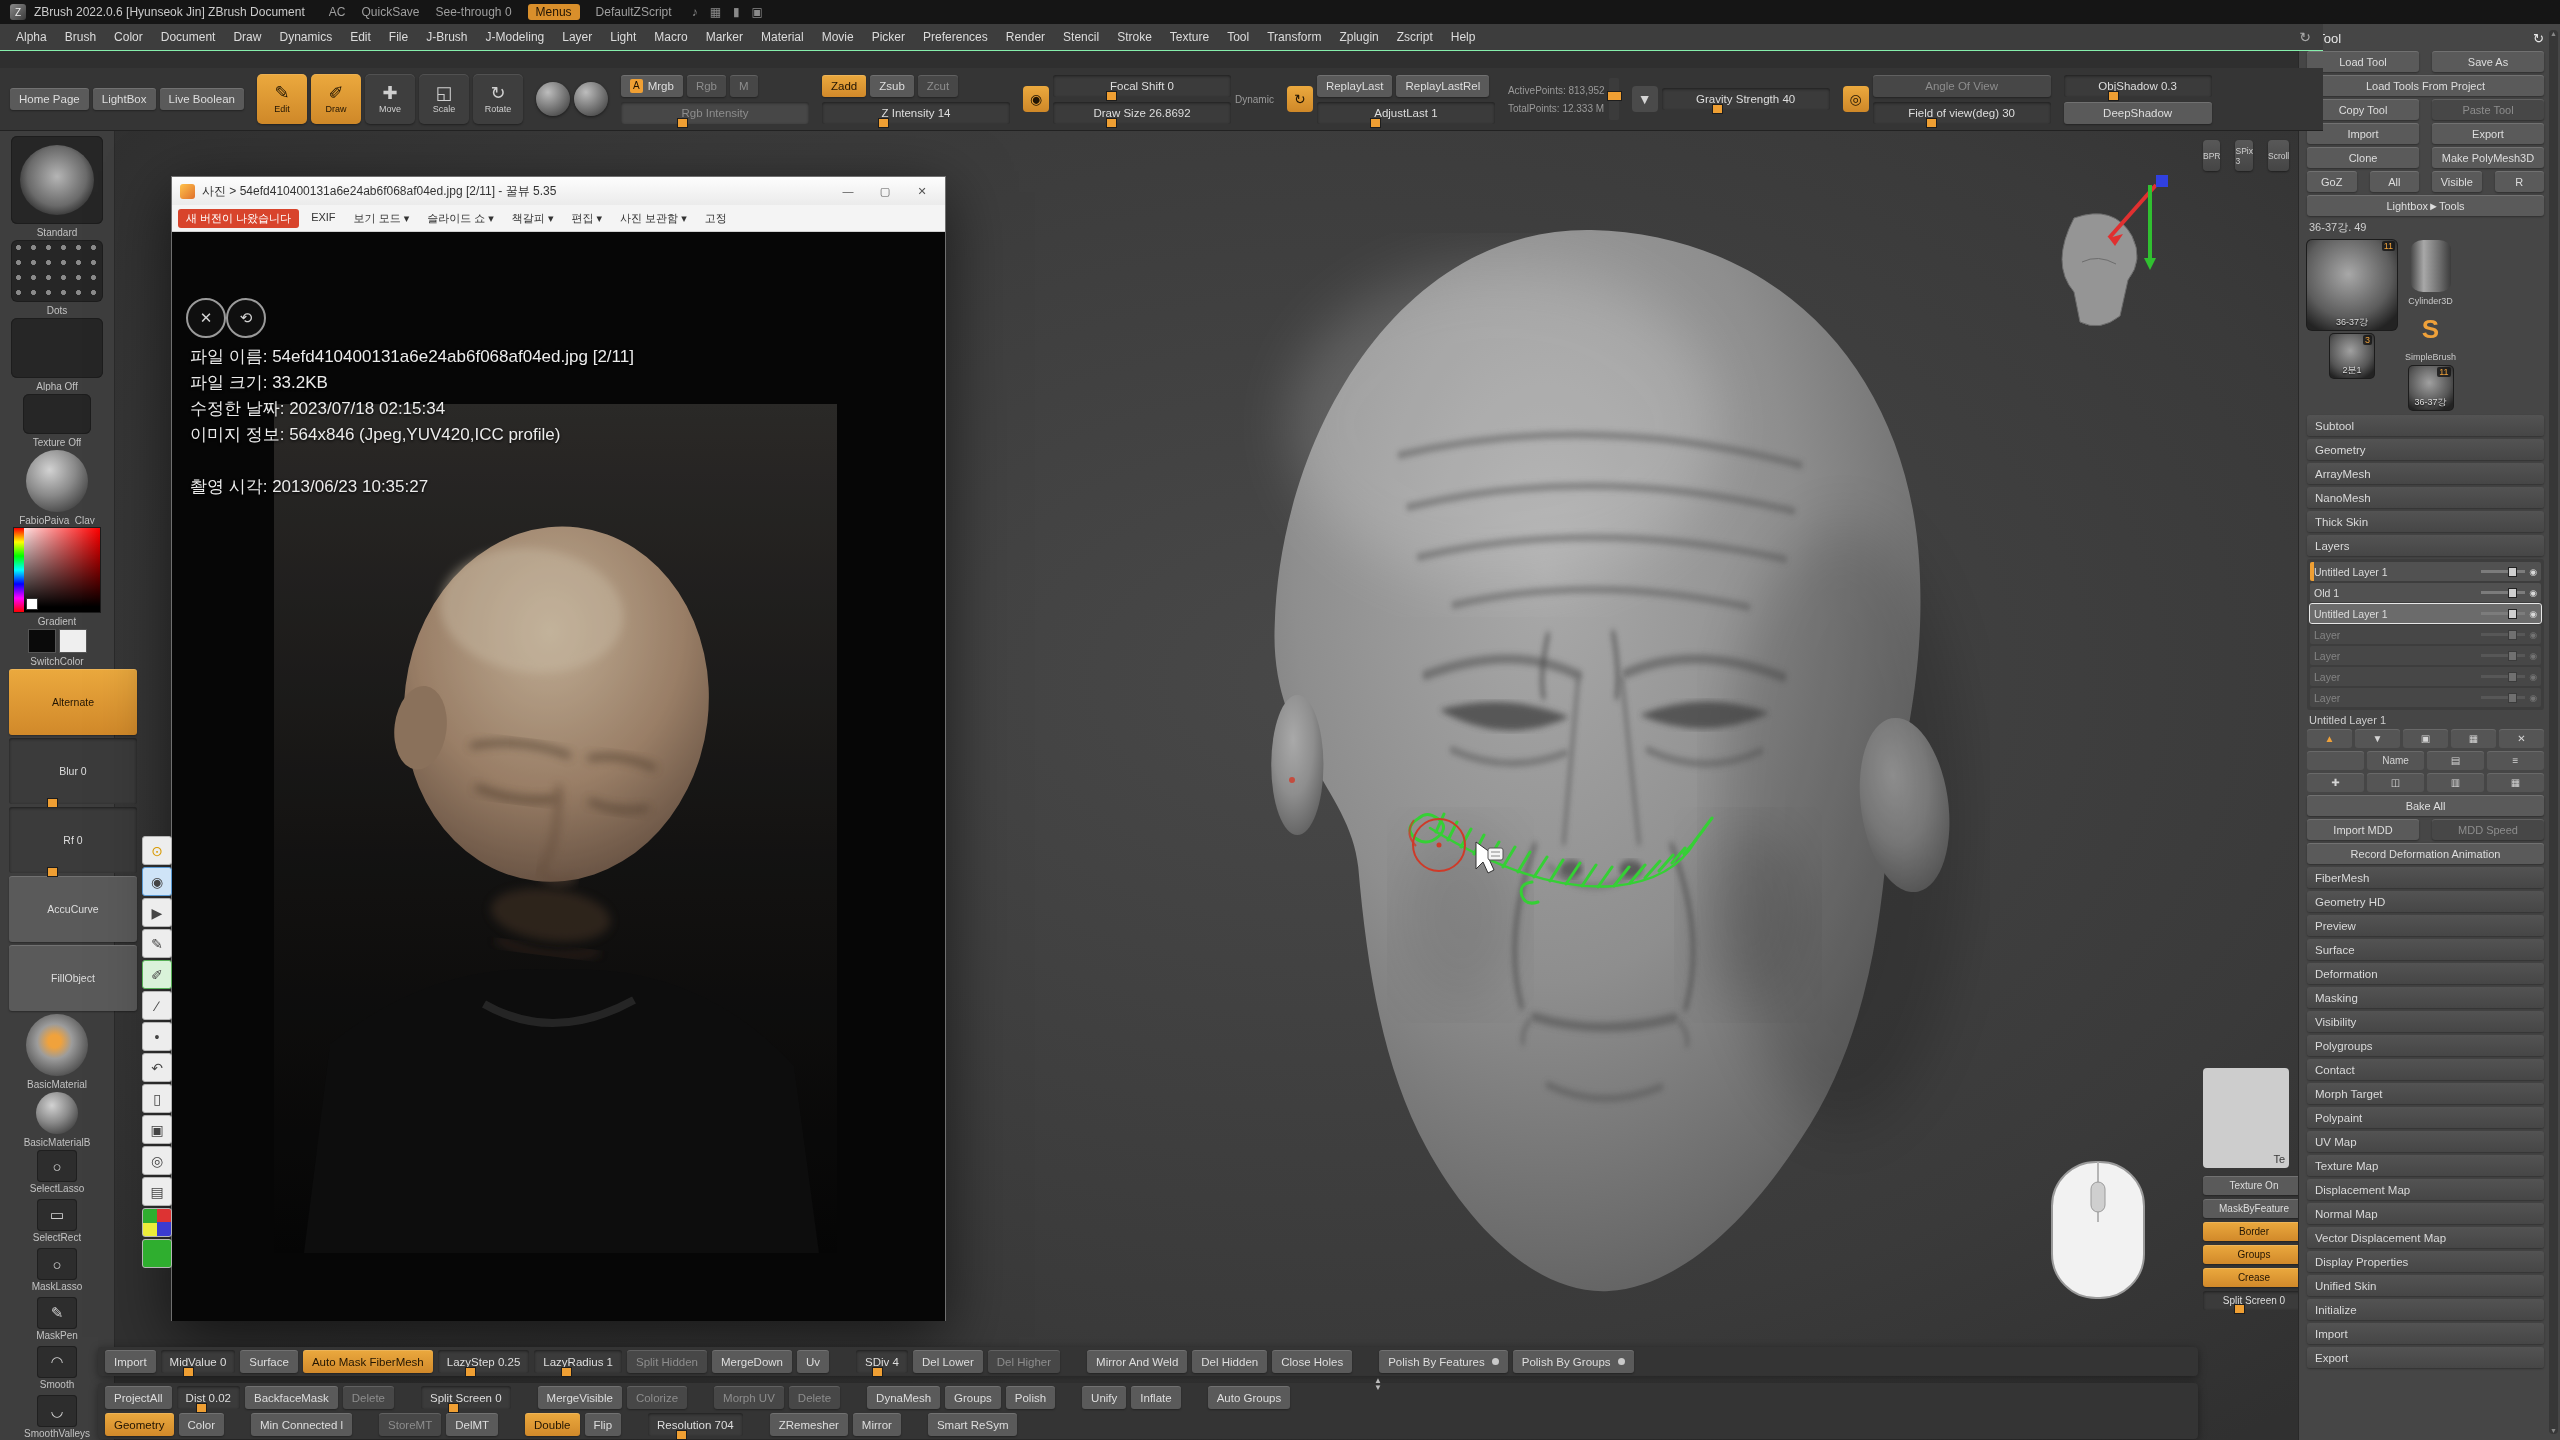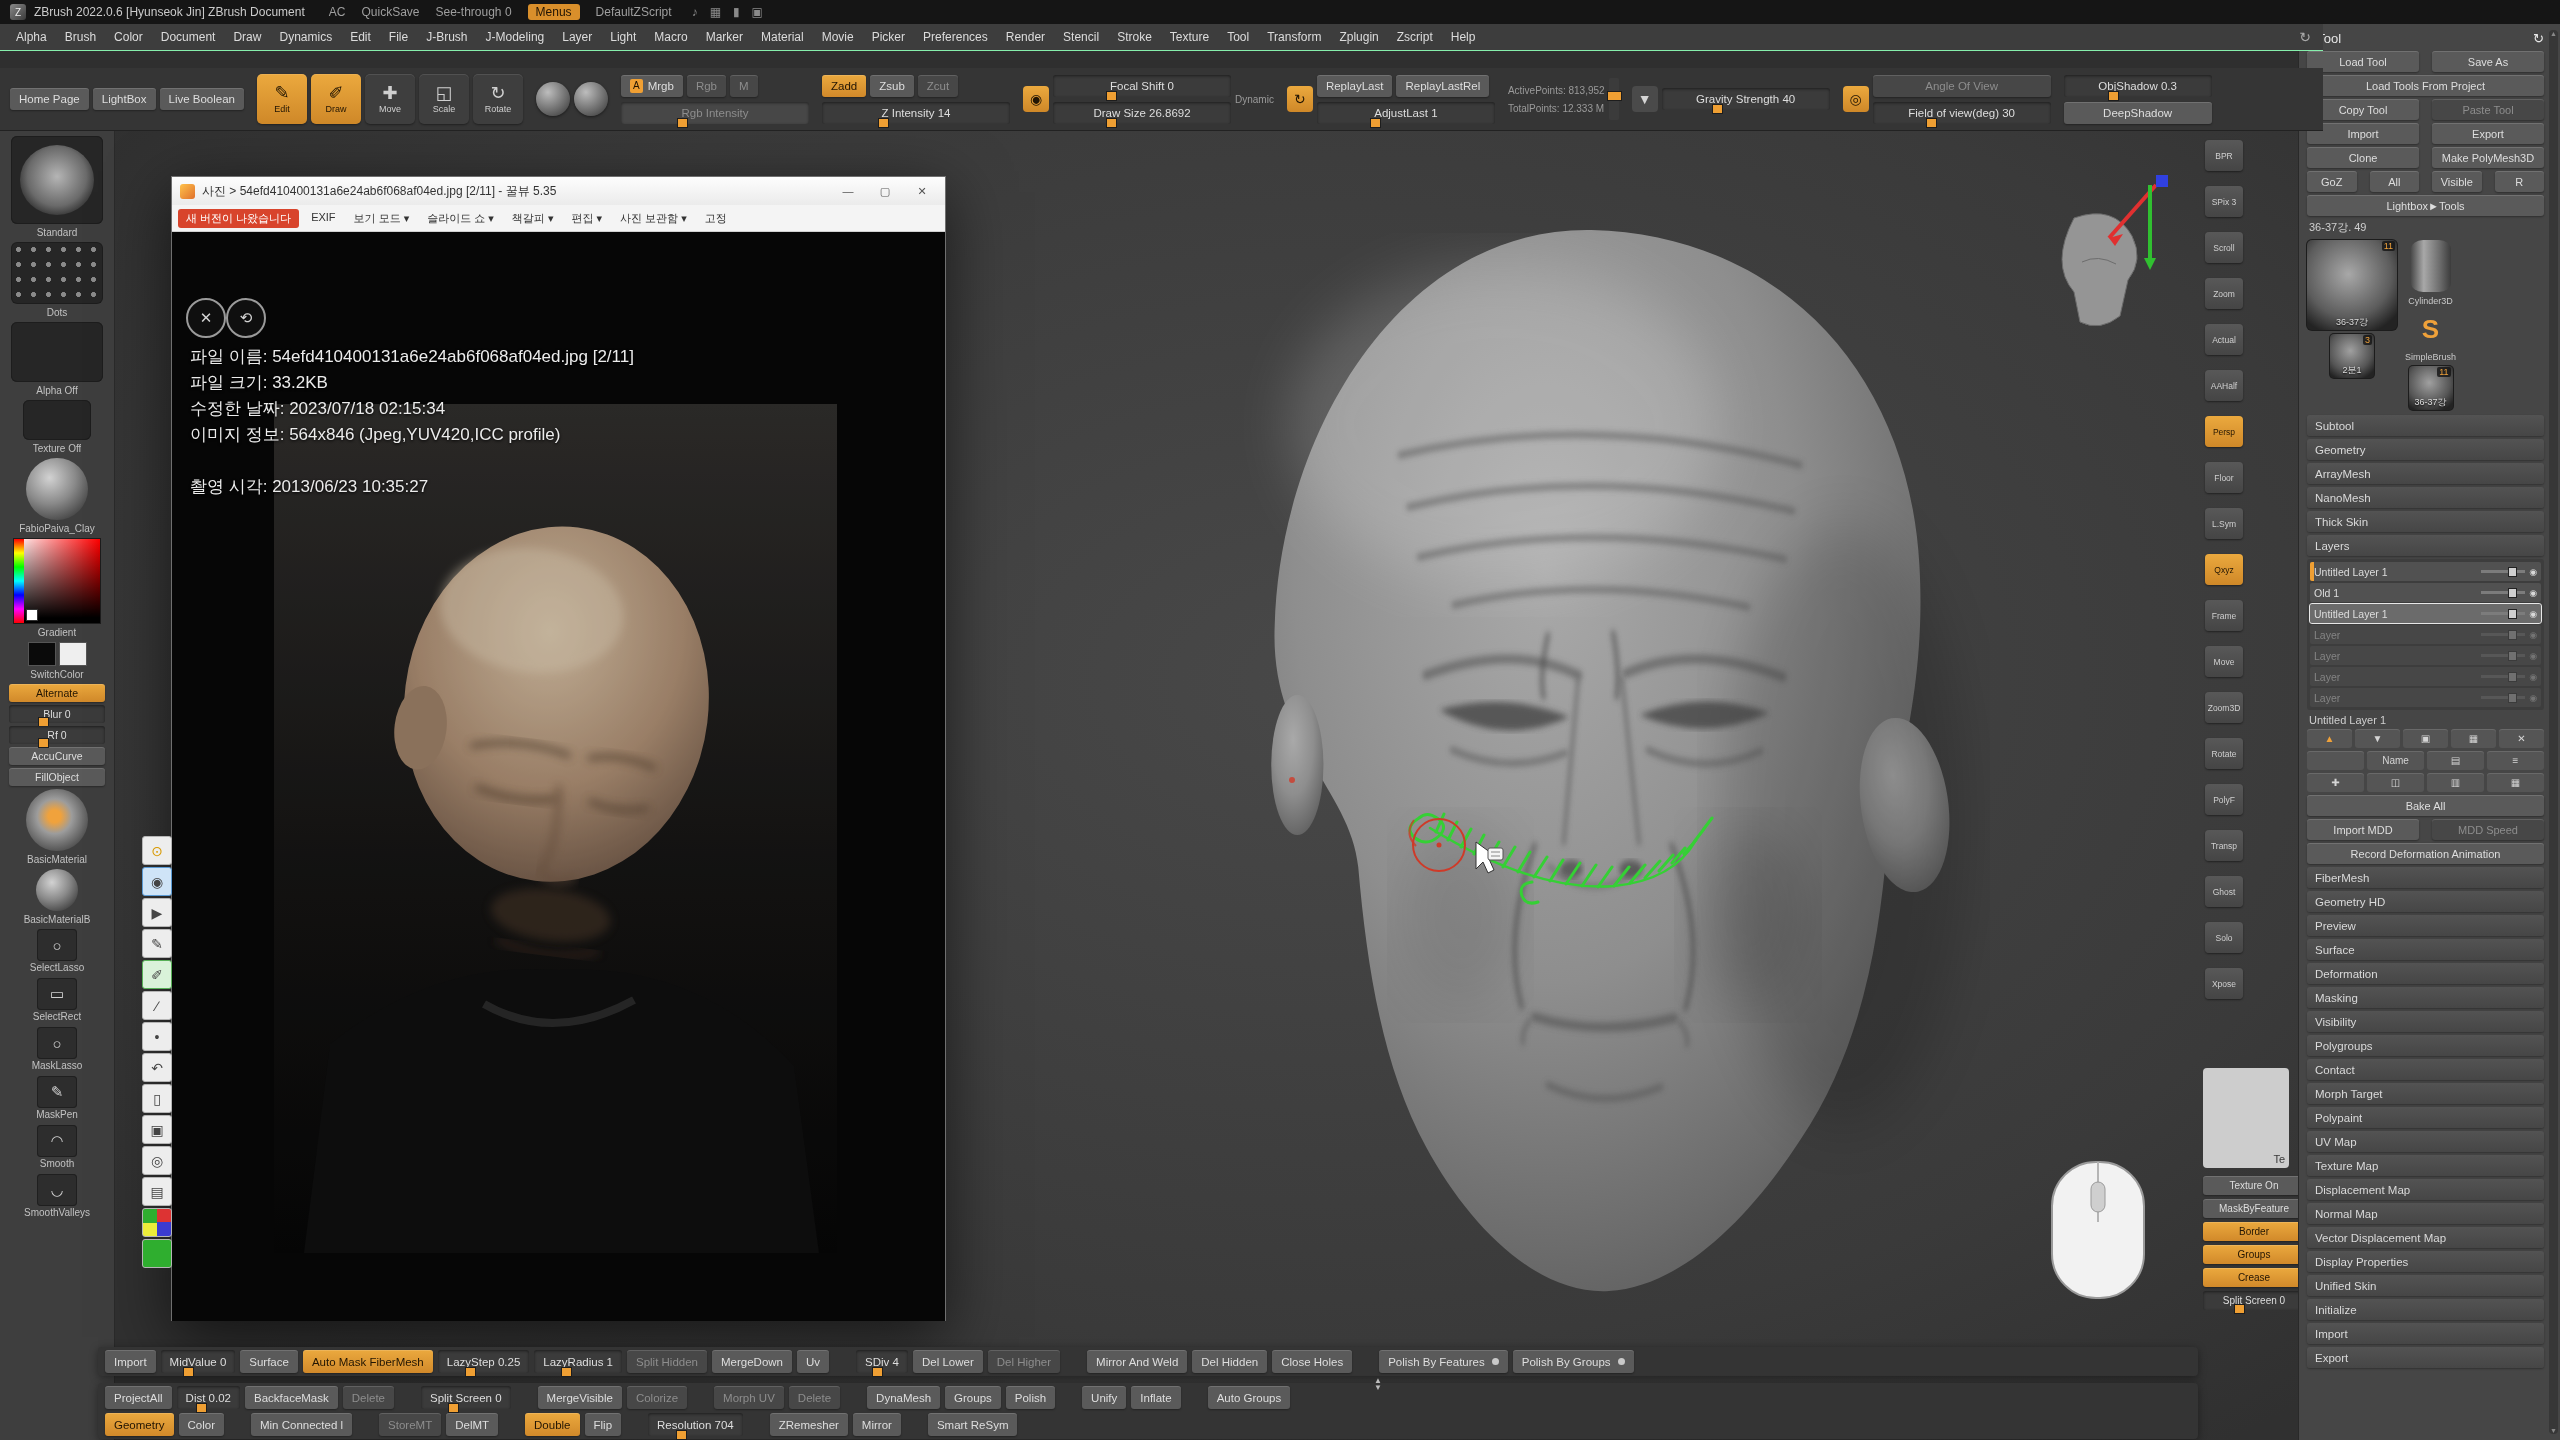--- a/index.html
+++ b/index.html
@@ -68,33 +68,33 @@
   .sphere.orange-core{background:radial-gradient(circle at 46% 44%,#f0a23c 13%,#9c9c9c 36%,#3c3c3c 85%)}
   .sphere.small{width:42px;height:42px}
   .gradpick{width:86px;height:84px;position:relative;border:1px solid #1d1d1d;flex:0 0 auto;
             background:linear-gradient(to bottom,rgba(0,0,0,0),#000 94%),linear-gradient(to right,#fff,#f00)}
   .hue{position:absolute;left:0;top:0;bottom:0;width:10px;background:linear-gradient(#f00,#ff0,#0f0,#0ff,#00f,#f0f,#f00)}
   .corner{position:absolute;left:12px;bottom:2px;width:10px;height:10px;background:#fff;border:1px solid #333}
   .swpair{display:flex;gap:3px}
   .swb{width:26px;height:22px;background:#0a0a0a;border:1px solid #555}
   .sww{width:26px;height:22px;background:#efefef;border:1px solid #555}
   .sbtns{display:flex;flex-direction:column;gap:3px;width:96px}
-  .sbtn{width:100%;height:18px;font-size:10.5px;padding:0}
+  .sbtn{width:100%;height:34px;font-size:10.5px;padding:16px}
   .stools{display:flex;flex-direction:column;gap:4px;align-items:center}
   .stool{display:flex;flex-direction:column;align-items:center;gap:1px}
   .stool-ic{width:40px;height:32px;background:#2d2d2d;border-radius:4px;color:#cfcfcf;font-size:15px;
             display:flex;align-items:center;justify-content:center;box-shadow:inset 0 0 0 1px #1f1f1f}
 
   
   .canvas{position:absolute;left:114px;top:130px;width:2211px;bottom:0;z-index:1;
           background:radial-gradient(1500px 950px at 55% 42%,#484848,#3a3a3a 70%,#303030)}
   .canvas svg{position:absolute;inset:0}
 
   
-  .shelf{position:absolute;left:2203px;top:140px;width:42px;display:flex;flex-direction:column;gap:15px;
+  .shelf{position:absolute;left:2203px;top:140px;width:42px;display:flex;flex-direction:row;gap:15px;
          z-index:6;align-items:center}
   .shelf-btn{width:38px;height:31px;background:linear-gradient(#585858,#454545);border-radius:4px;display:flex;
              align-items:center;justify-content:center;font-size:8.5px;color:#d0d0d0;box-shadow:0 1px 2px rgba(0,0,0,.45)}
   .shelf-btn.orange{background:linear-gradient(#eba93e,#cf8828);color:#221503}
   .tray{position:absolute;left:2203px;top:1068px;width:102px;display:flex;flex-direction:column;gap:4px;z-index:6}
   .texbox{width:86px;height:100px;background:#cdcdcd;border-radius:4px;position:relative;color:#3a3a3a;font-size:11px;margin-bottom:4px}
   .texbox span{position:absolute;right:4px;bottom:3px}
   .tray .btn{height:19px;font-size:10px;padding:0 4px}
   .divider-arrows{position:absolute;left:2306px;top:724px;font-size:9px;color:#9a9a9a;z-index:6}
 

